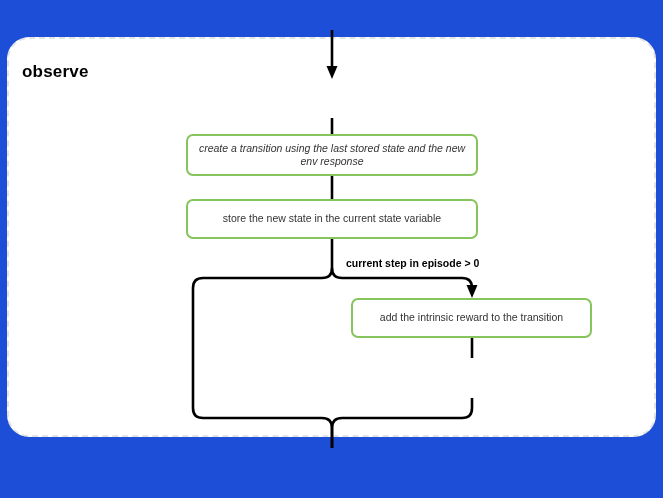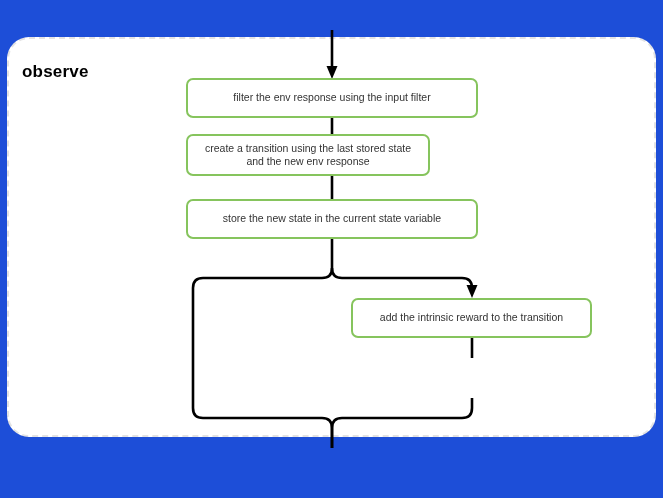--- a/index.html
+++ b/index.html
@@ -121,26 +121,24 @@
 
     <g>
       <line x1="472" y1="338" x2="472" y2="358"></line>
     </g>
 
     <g>
       <path d="M 472 398 L 472 408 Q 472 418 462 418 L 342 418 Q 332 418 332 428 L 332 448"></path>
     </g>
   </svg>
 
+  <div class="edge-label" style="left: 346px; top: 257px;">current step in episode &gt; 0</div>
 
-  <div class="node" style="left:186px; top:78px; width:292px; height:40px;">
-    <span>filter the env response using the input filter</span>
-  </div>
 
-  <div class="node" style="left:186px; top:134px; width:244px; height:42px;">
+  <div class="node" style="left:186px; top:134px; width:292px; height:42px;font-style:italic;">
     <span>create a transition using the last stored state and the new env response</span>
   </div>
 
   <div class="node" style="left:186px; top:199px; width:292px; height:40px;">
     <span>store the new state in the current state variable</span>
   </div>
 
   <div class="node" style="left:351px; top:298px; width:241px; height:40px;">
     <span>add the intrinsic reward to the transition</span>
   </div>

